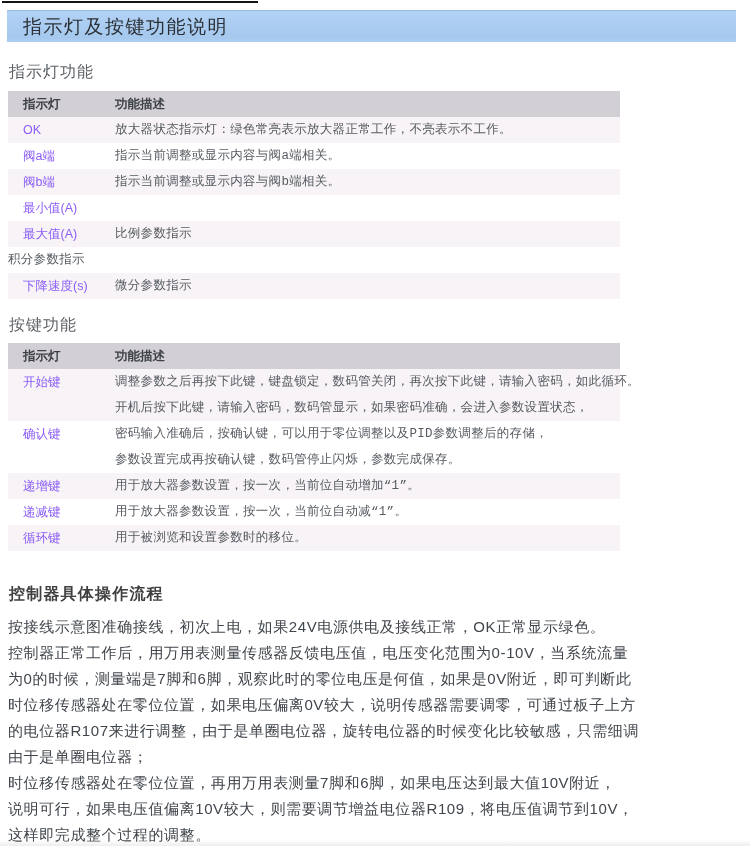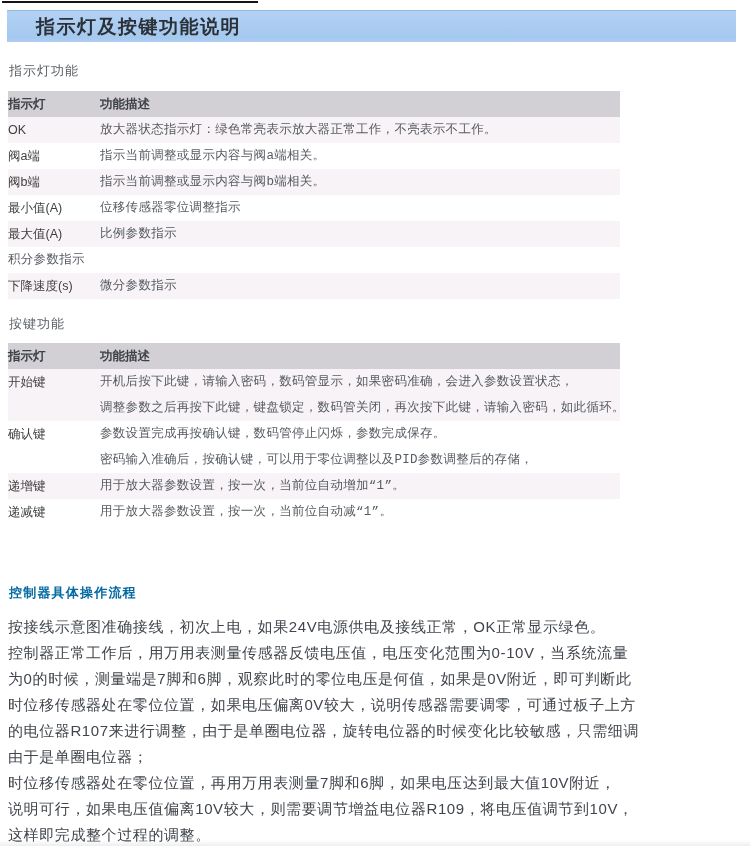--- a/index.html
+++ b/index.html
@@ -13,39 +13,39 @@
 
   
   .title-bar {
     position:absolute; top:10px; left:7px; width:729px; height:32px;
     background:linear-gradient(180deg,#b2d2f5 0%,#a5c8ee 85%,#aecff2 100%);
     border-top:1px solid #93bbe6;
     box-sizing:border-box;
     display:flex; align-items:center;
   }
   .title-bar .title-text {
-    font-size:19px; font-weight:bold; color:#2b3036; letter-spacing:1.5px; padding-left:1px;margin-left:28px;
+    font-size:19px; font-weight:normal; color:#2b3036; letter-spacing:1.5px; padding-left:16px;
   }
 
   .sec-heading {
-    position:absolute; left:9px; font-size:13px; color:#5c6166; letter-spacing:1px;
+    position:absolute; left:9px; font-size:16px; color:#5c6166; letter-spacing:1px;
   }
-  .sec-heading.strong { color:#0369a1; font-weight:bold; letter-spacing:1.2px; }
+  .sec-heading.strong { color:#404040; font-weight:bold; letter-spacing:1.2px; }
 
   
   .tbl { position:absolute; left:8px; width:612px; font-size:12.5px; }
   .thead {
     display:flex; background:#d2d0d5; height:26px; align-items:center;
     font-weight:bold; color:#3d4146;
   }
-  .cell-name { flex:0 0 92px; }
+  .cell-name { flex:0 0 92px; padding-left:15px; }
   .cell-desc { flex:1; }
   .trow { display:flex; color:#565b61; }
   .rows .trow:nth-child(odd) { background:#f7f3f6; }
-  .trow .cell-name { color:#404040; line-height:26px; align-self:flex-start; }
+  .trow .cell-name { color:#8b5cf6; line-height:26px; align-self:flex-start; }
   .dline { height:26px; line-height:26px; letter-spacing:0.3px; white-space:nowrap;font-family:Liberation Mono, monospace; }
 
   
   .procedure-lines {
     position:absolute; left:8px; top:614px; width:700px;
     font-size:15px; color:#41464c; letter-spacing:0.6px;
   }
   .pline { height:26px; line-height:26px; white-space:nowrap; }
 
   
@@ -86,23 +86,20 @@
           </div>
         </div>
         <div class="trow">
           <div class="cell-name">阀b端</div>
           <div class="cell-desc">
             <div class="dline">指示当前调整或显示内容与阀b端相关。</div>
           </div>
         </div>
         <div class="trow">
           <div class="cell-name">最小值(A)</div>
-          <div class="cell-desc">
-            <div class="dline">位移传感器零位调整指示</div>
-          </div>
         </div>
         <div class="trow">
           <div class="cell-name">最大值(A)</div>
           <div class="cell-desc">
             <div class="dline">比例参数指示</div>
           </div>
         </div>
         <div class="trow">
           <div class="cell-desc">
             <div class="dline">积分参数指示</div>
@@ -121,41 +118,47 @@
 
   <div class="tbl" style="top:343px;">
     <div class="thead">
       <div class="cell-name">指示灯</div>
       <div class="cell-desc">功能描述</div>
     </div>
     <div class="rows" id="buttons-rows">
         <div class="trow">
           <div class="cell-name">开始键</div>
           <div class="cell-desc">
+            <div class="dline">调整参数之后再按下此键，键盘锁定，数码管关闭，再次按下此键，请输入密码，如此循环。</div>
             <div class="dline">开机后按下此键，请输入密码，数码管显示，如果密码准确，会进入参数设置状态，</div>
-            <div class="dline">调整参数之后再按下此键，键盘锁定，数码管关闭，再次按下此键，请输入密码，如此循环。</div>
           </div>
         </div>
         <div class="trow">
           <div class="cell-name">确认键</div>
           <div class="cell-desc">
+            <div class="dline">密码输入准确后，按确认键，可以用于零位调整以及PID参数调整后的存储，</div>
             <div class="dline">参数设置完成再按确认键，数码管停止闪烁，参数完成保存。</div>
-            <div class="dline">密码输入准确后，按确认键，可以用于零位调整以及PID参数调整后的存储，</div>
           </div>
         </div>
         <div class="trow">
           <div class="cell-name">递增键</div>
           <div class="cell-desc">
             <div class="dline">用于放大器参数设置，按一次，当前位自动增加“1”。</div>
           </div>
         </div>
         <div class="trow">
           <div class="cell-name">递减键</div>
           <div class="cell-desc">
             <div class="dline">用于放大器参数设置，按一次，当前位自动减“1”。</div>
+          </div>
+        </div>
+        <div class="trow">
+          <div class="cell-name">循环键</div>
+          <div class="cell-desc">
+            <div class="dline">用于被浏览和设置参数时的移位。</div>
           </div>
         </div>
       </div>
   </div>
 
   <div class="sec-heading strong" style="top:584px;">控制器具体操作流程</div>
 
   <div class="procedure-lines" id="procedure-lines">
       <div class="pline">按接线示意图准确接线，初次上电，如果24V电源供电及接线正常，OK正常显示绿色。</div>
       <div class="pline">控制器正常工作后，用万用表测量传感器反馈电压值，电压变化范围为0-10V，当系统流量</div>

